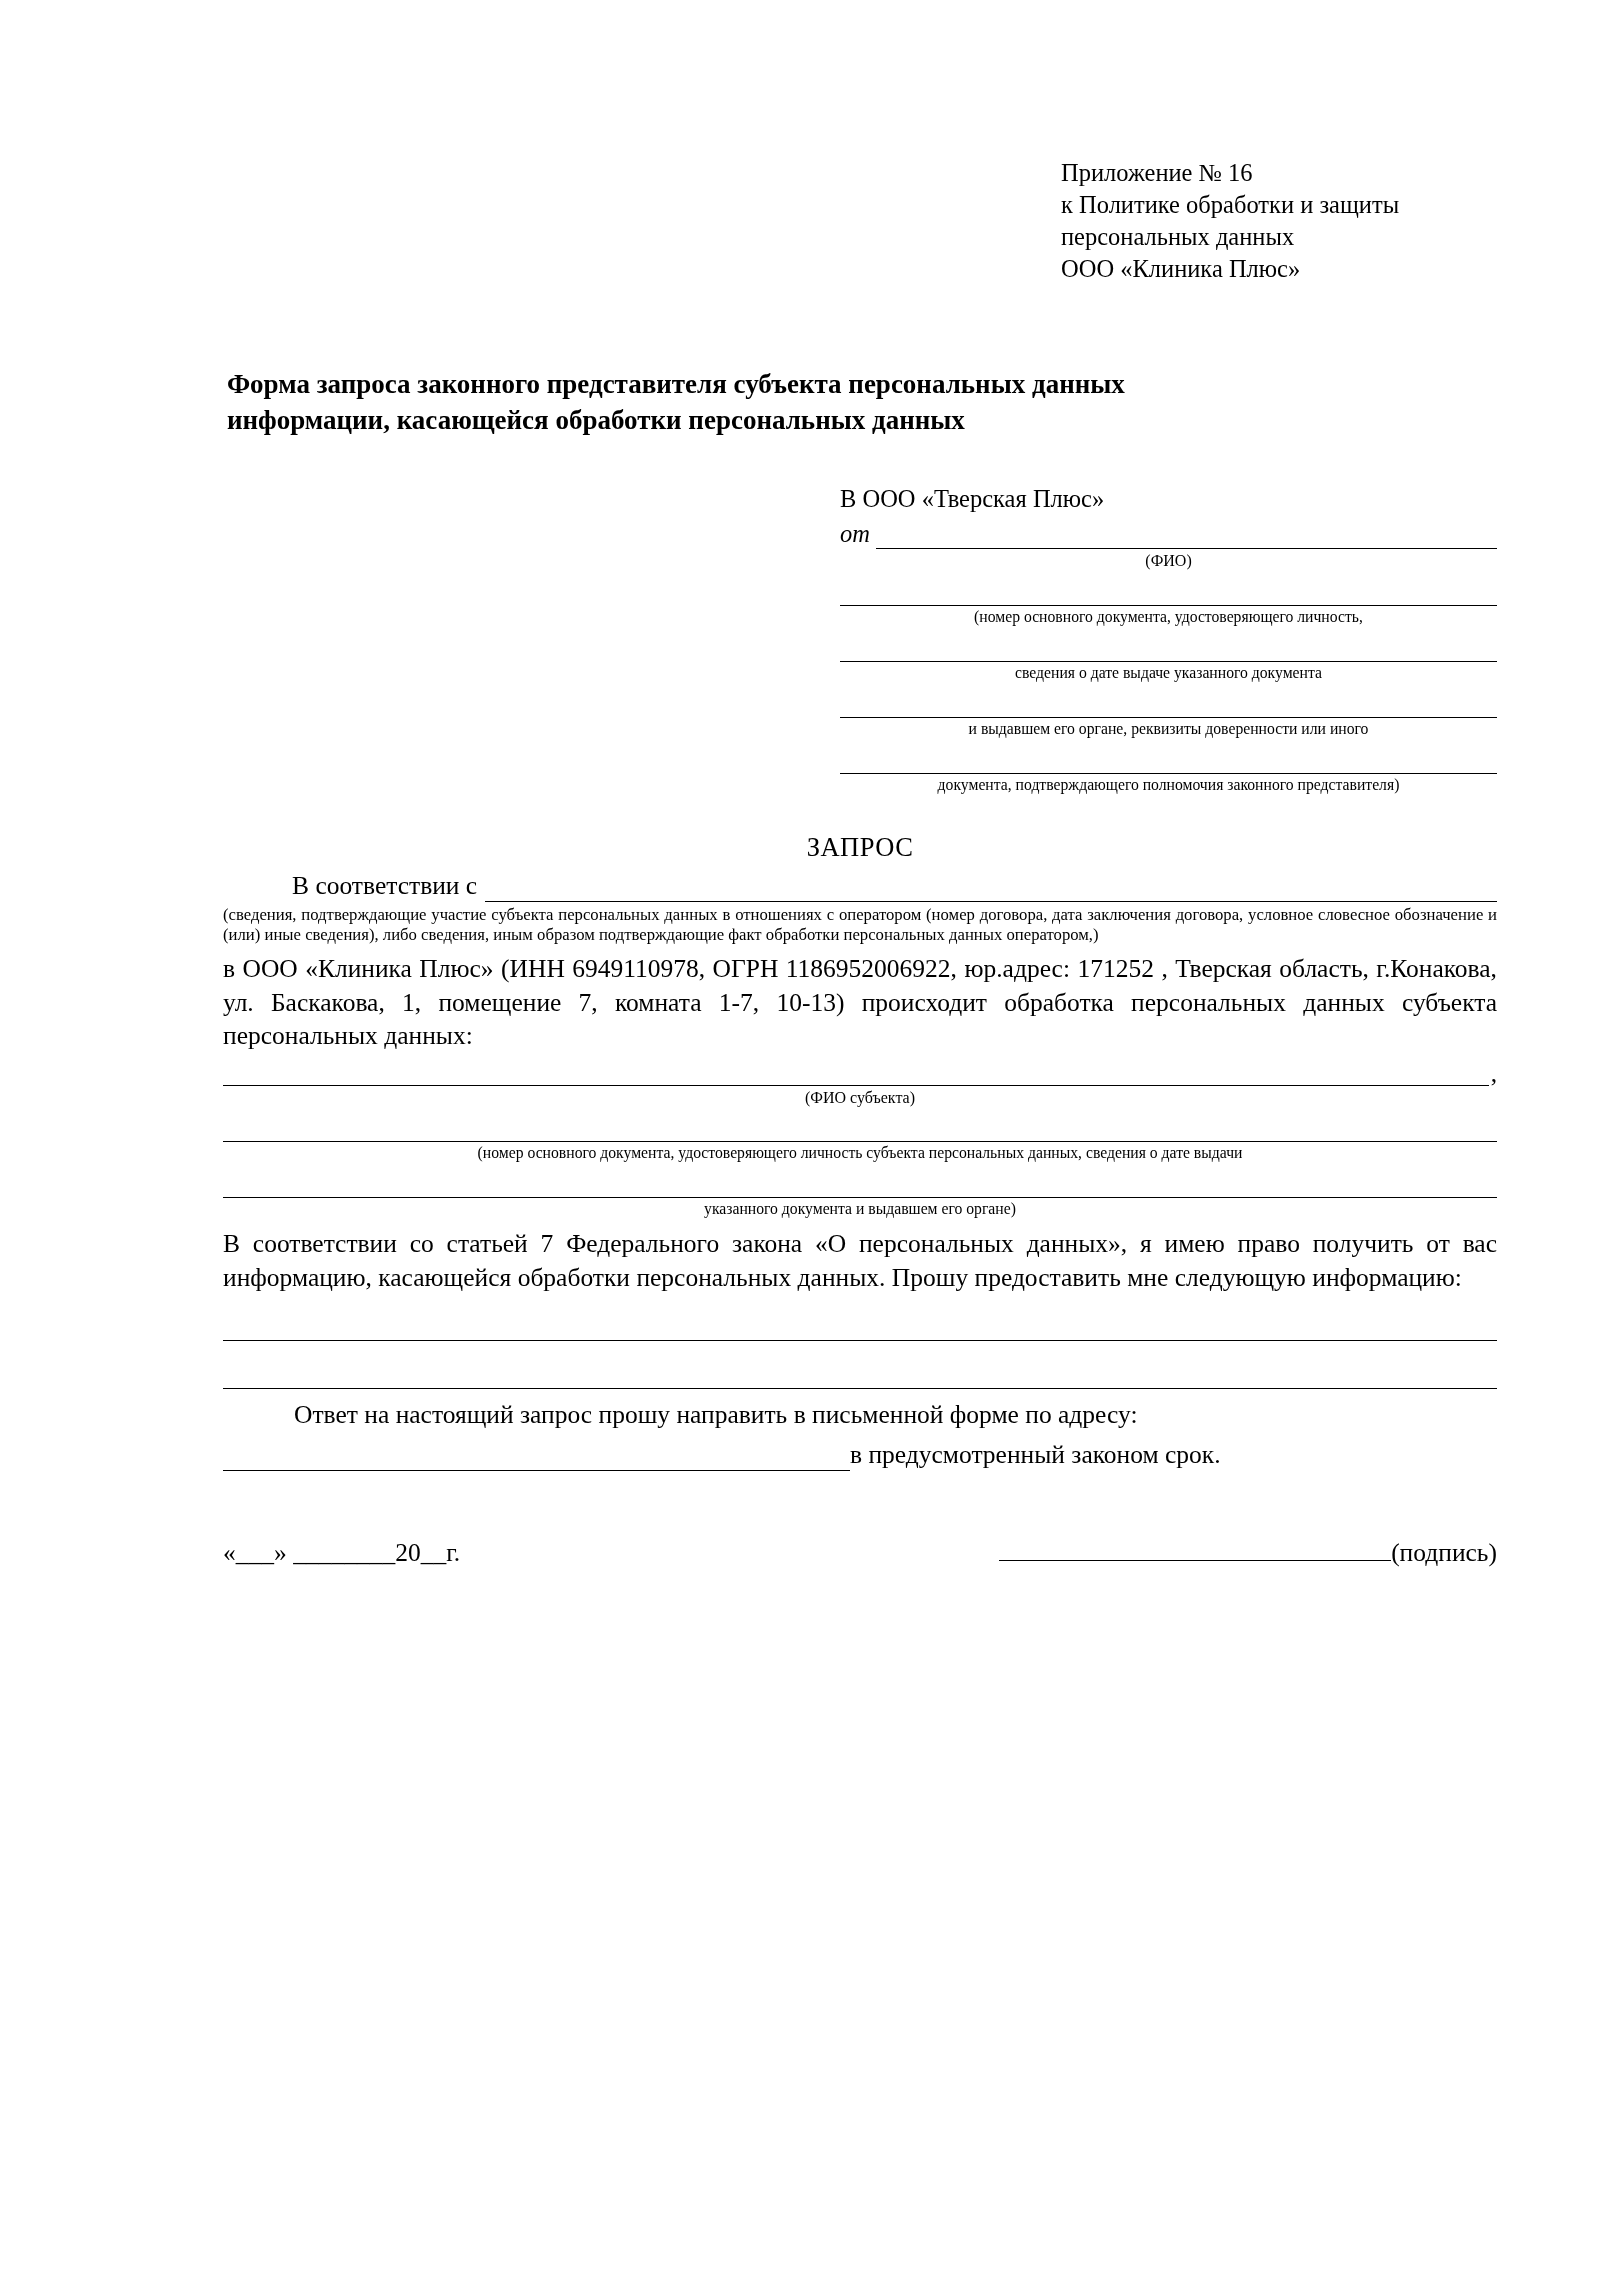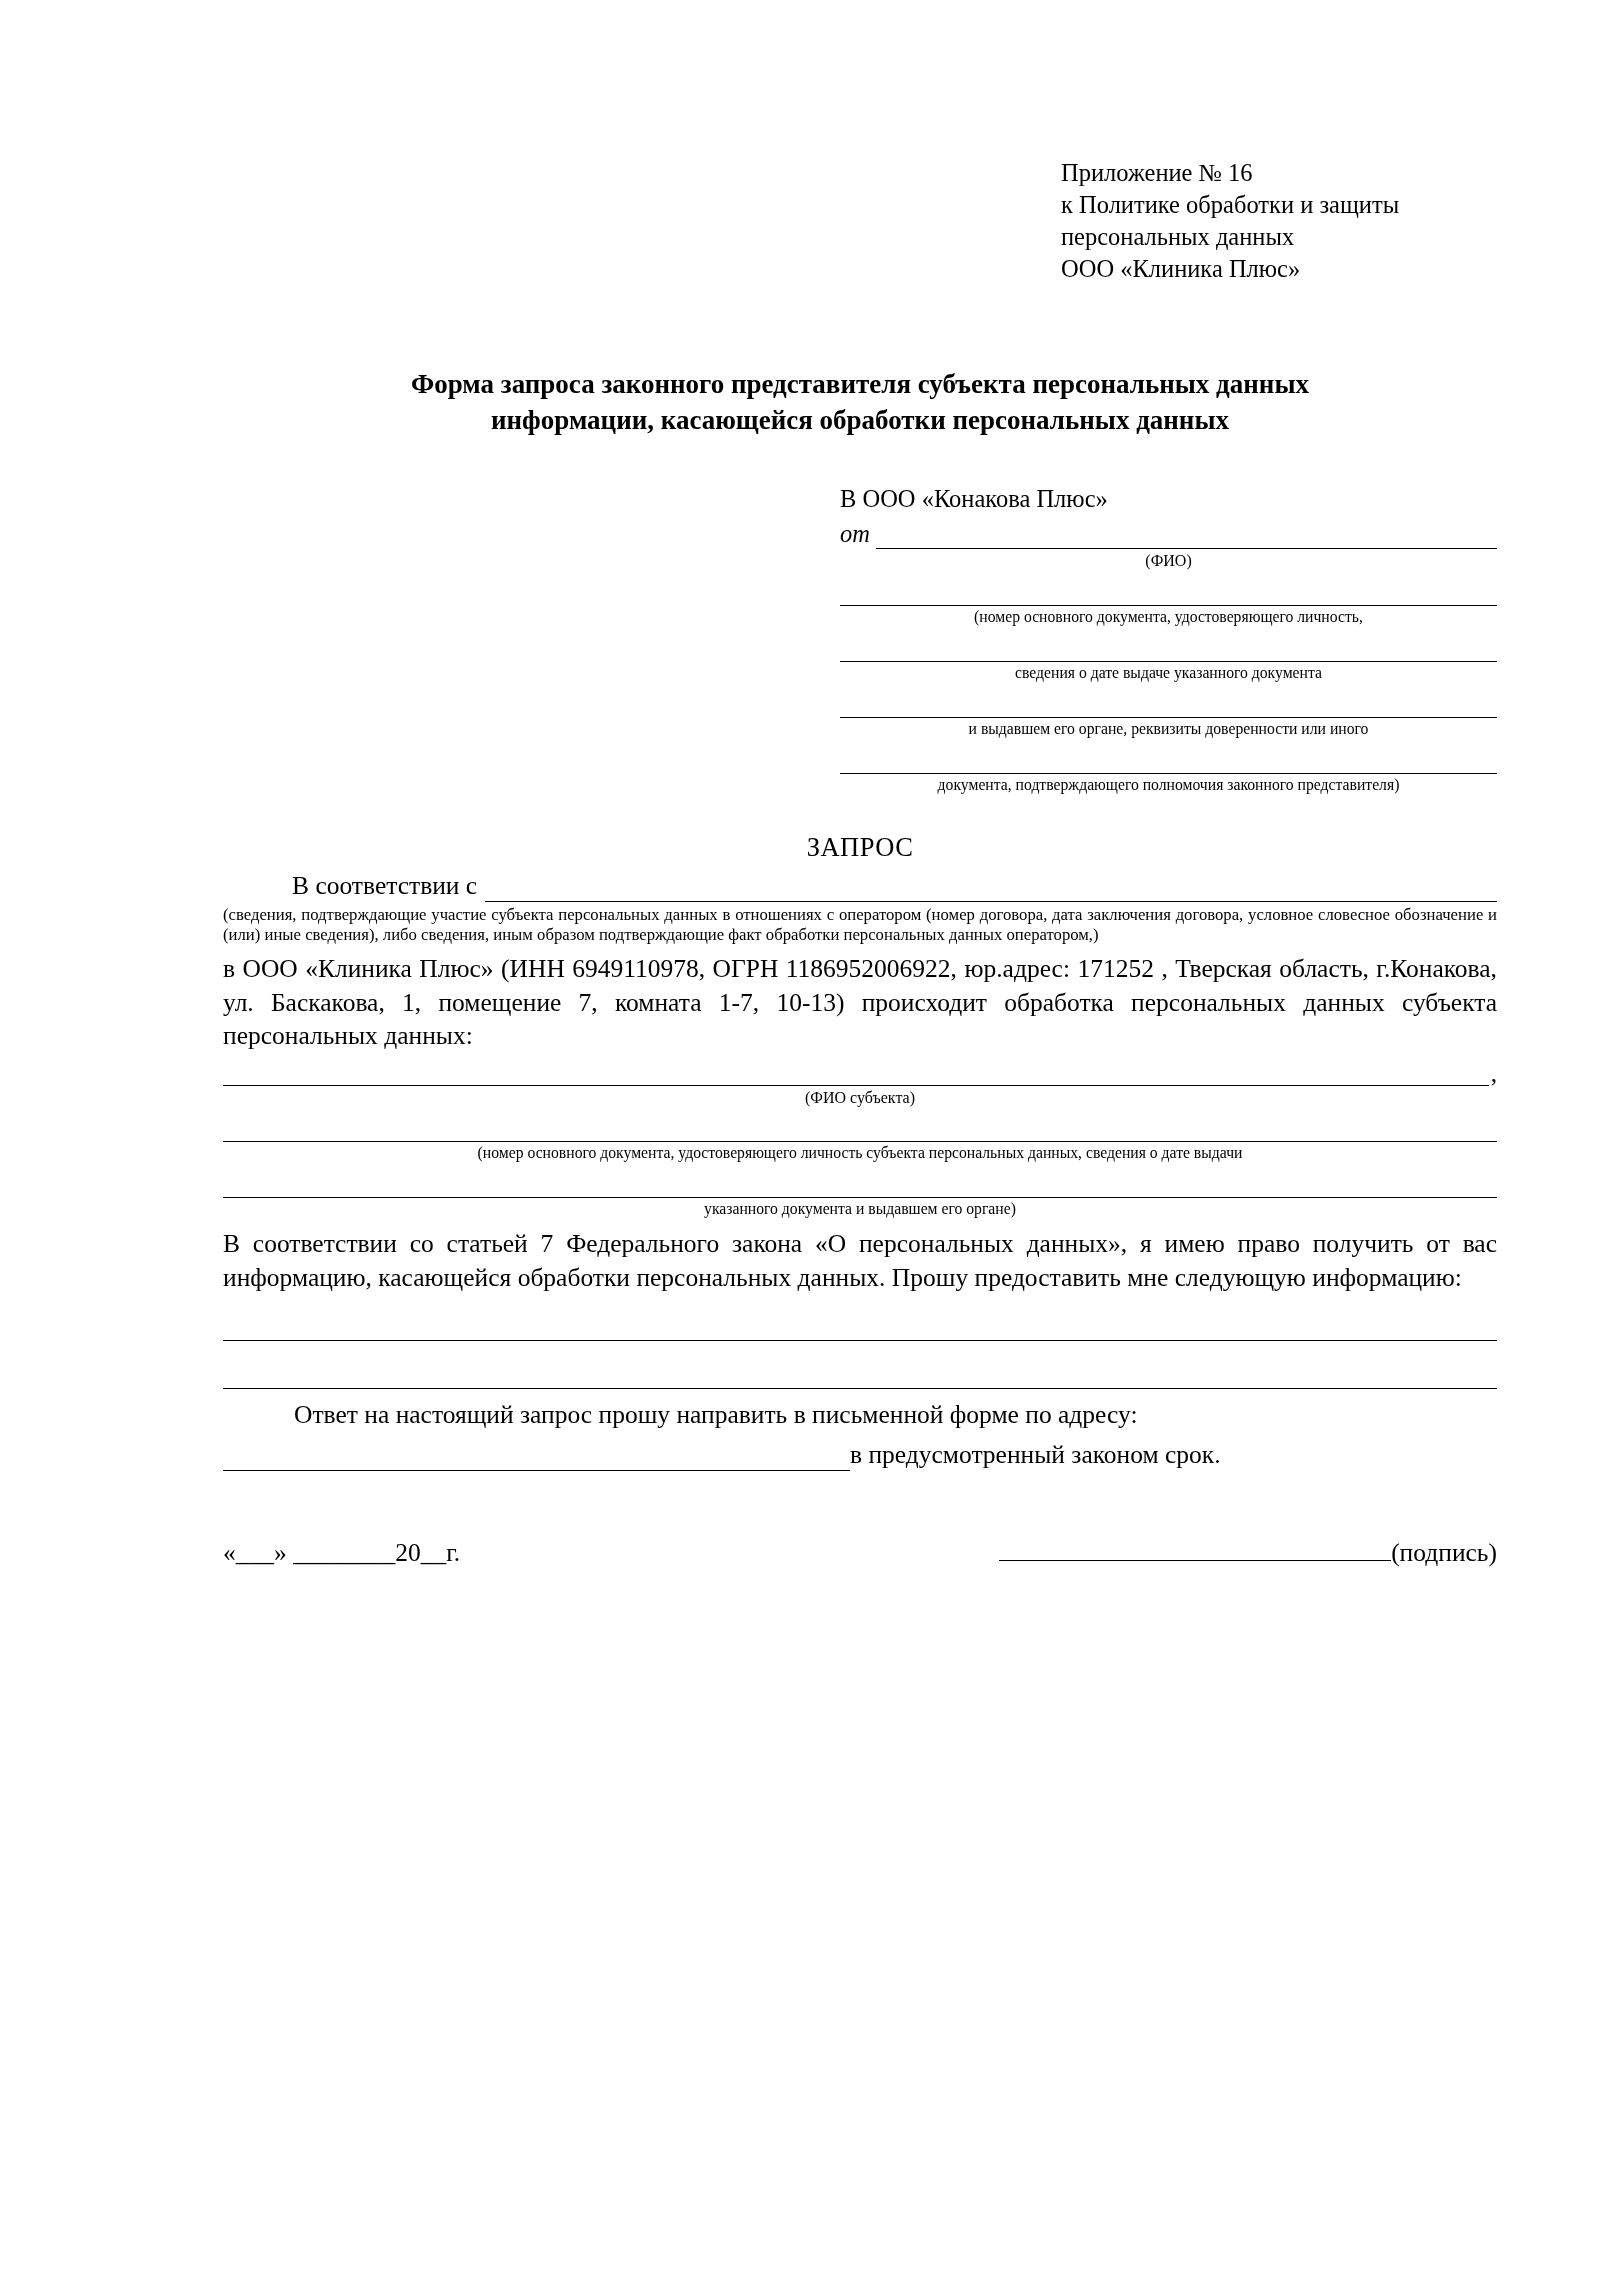--- a/index.html
+++ b/index.html
@@ -35,21 +35,21 @@
     font-size: 24.5px;
     line-height: 1.30;
   }
   .header-block div {
     white-space: nowrap;
   }
 
   
   .doc-title {
     margin-top: 83px;
-    text-align: center;
+    text-align: left;
     font-weight: bold;
     font-size: 27px;
     line-height: 1.33;
     padding: 0 3.9px;
   }
 
   
   .addressee {
     margin-top: 45px;
     margin-left: 617px;
@@ -175,21 +175,21 @@
       <div>персональных данных</div>
       <div>ООО «Клиника Плюс»</div>
     </div>
 
     <div class="doc-title">
       <div>Форма запроса законного представителя субъекта персональных данных</div>
       <div>информации, касающейся обработки персональных данных</div>
     </div>
 
     <div class="addressee">
-      <div>В ООО «Конакова Плюс»</div>
+      <div>В ООО «Тверская Плюс»</div>
 
       <div class="row-from">
         <span class="lbl">от</span>
         <span class="rule"></span>
       </div>
       <div class="caption">(ФИО)</div>
 
       <div class="gap-line">
         <div class="rule-full"></div>
       </div>

